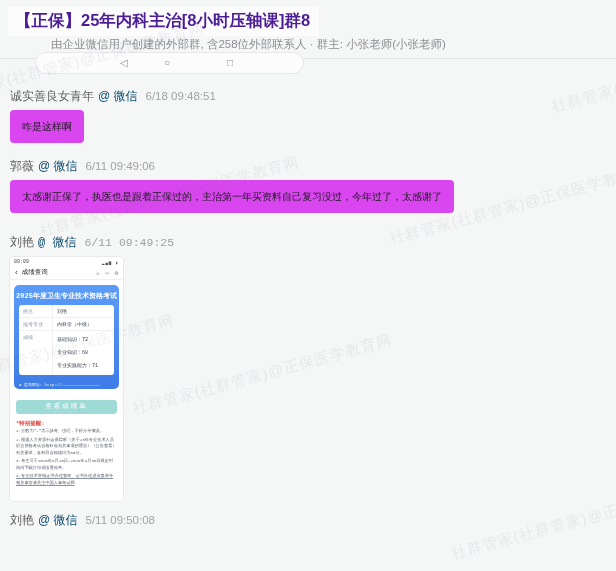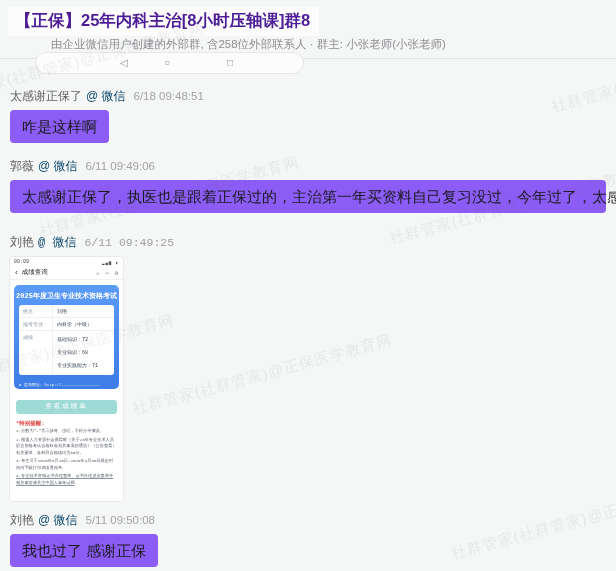--- a/index.html
+++ b/index.html
@@ -27,22 +27,22 @@
       border:1px solid #e7e7e9;border-radius:11px;z-index:3;}
   .androidbar span{position:absolute;top:0;height:20px;line-height:20px;font-size:10px;color:#8f8f8f;}
   .nav-back{left:84px;} .nav-home{left:128px;} .nav-recents{left:191px;}
 
   
   .chat{position:absolute;left:10px;top:80px;width:596px;z-index:4;}
   .meta{height:16px;line-height:16px;font-size:12px;white-space:nowrap;}
   .sender{color:#5f5f5f;}
   .via{color:#0c4a6e;margin-left:4px;}
   .time{color:#a2a2a6;margin-left:8px;font-size:11.5px;}
-  .bubble{display:inline-block;background:#8b5cf6;border-radius:4px;padding:9px 12px;
-      font-size:15px;color:#1b1b1b;line-height:15px;max-width:572px;white-space:nowrap;}
+  .bubble{display:inline-block;background:#d946ef;border-radius:4px;padding:9px 12px;
+      font-size:10px;color:#1b1b1b;line-height:15px;max-width:572px;white-space:nowrap;}
   .m1{margin-top:8px;} .m1 .bubble{margin-top:6px;}
   .m2{margin-top:15px;} .m2 .bubble{margin-top:6px;}
   .m3{margin-top:22px;font-family:Liberation Mono, monospace;}
   .m4{margin-top:11px;} .m4 .bubble{margin-top:6px;}
 
   
   .shot{position:relative;margin-top:6px;width:113px;height:244px;background:#fff;border-radius:4px;
       box-shadow:0 0 0 1px rgba(0,0,0,0.05);overflow:hidden;font-family:inherit;}
   .shot-status{display:flex;justify-content:space-between;align-items:center;height:8px;padding:1px 4px 0;
       font-size:5px;color:#444;}
@@ -83,21 +83,21 @@
   <div class="androidbar">
     <span class="nav-back">◁</span>
     <span class="nav-home">○</span>
     <span class="nav-recents">□</span>
   </div>
 
   <div class="chat">
 
     <section class="msg m1">
       <div class="meta">
-        <span class="sender">太感谢正保了</span><span class="via">@ 微信</span><span class="time">6/18 09:48:51</span>
+        <span class="sender">诚实善良女青年</span><span class="via">@ 微信</span><span class="time">6/18 09:48:51</span>
       </div>
       <div class="bubble">咋是这样啊</div>
     </section>
 
     <section class="msg m2">
       <div class="meta">
         <span class="sender">郭薇</span><span class="via">@ 微信</span><span class="time">6/11 09:49:06</span>
       </div>
       <div class="bubble">太感谢正保了，执医也是跟着正保过的，主治第一年买资料自己复习没过，今年过了，太感谢了</div>
     </section>
@@ -147,21 +147,20 @@
           <p>3.考生可于2025年6月20日-2026年4月30日规定时间内下载打印成绩通知单。</p>
           <p class="linked">4.专业技术资格证书办理查询、证书办理进度查询等相关事宜请关注中国人事考试网</p>
         </div>
       </div>
     </section>
 
     <section class="msg m4">
       <div class="meta">
         <span class="sender">刘艳</span><span class="via">@ 微信</span><span class="time">5/11 09:50:08</span>
       </div>
-      <div class="bubble">我也过了 感谢正保</div>
     </section>
 
   </div>
 
   <div class="wm-layer">
     <span class="wm" style="left:-55px;top:88px;">社群管家(社群管家)@正保医学教育网</span>
     <span class="wm" style="left:552px;top:98px;">社群管家(社群管家)@正保医学教育网</span>
     <span class="wm" style="left:40px;top:222px;">社群管家(社群管家)@正保医学教育网</span>
     <span class="wm" style="left:390px;top:230px;">社群管家(社群管家)@正保医学教育网</span>
     <span class="wm" style="left:-85px;top:380px;">社群管家(社群管家)@正保医学教育网</span>

